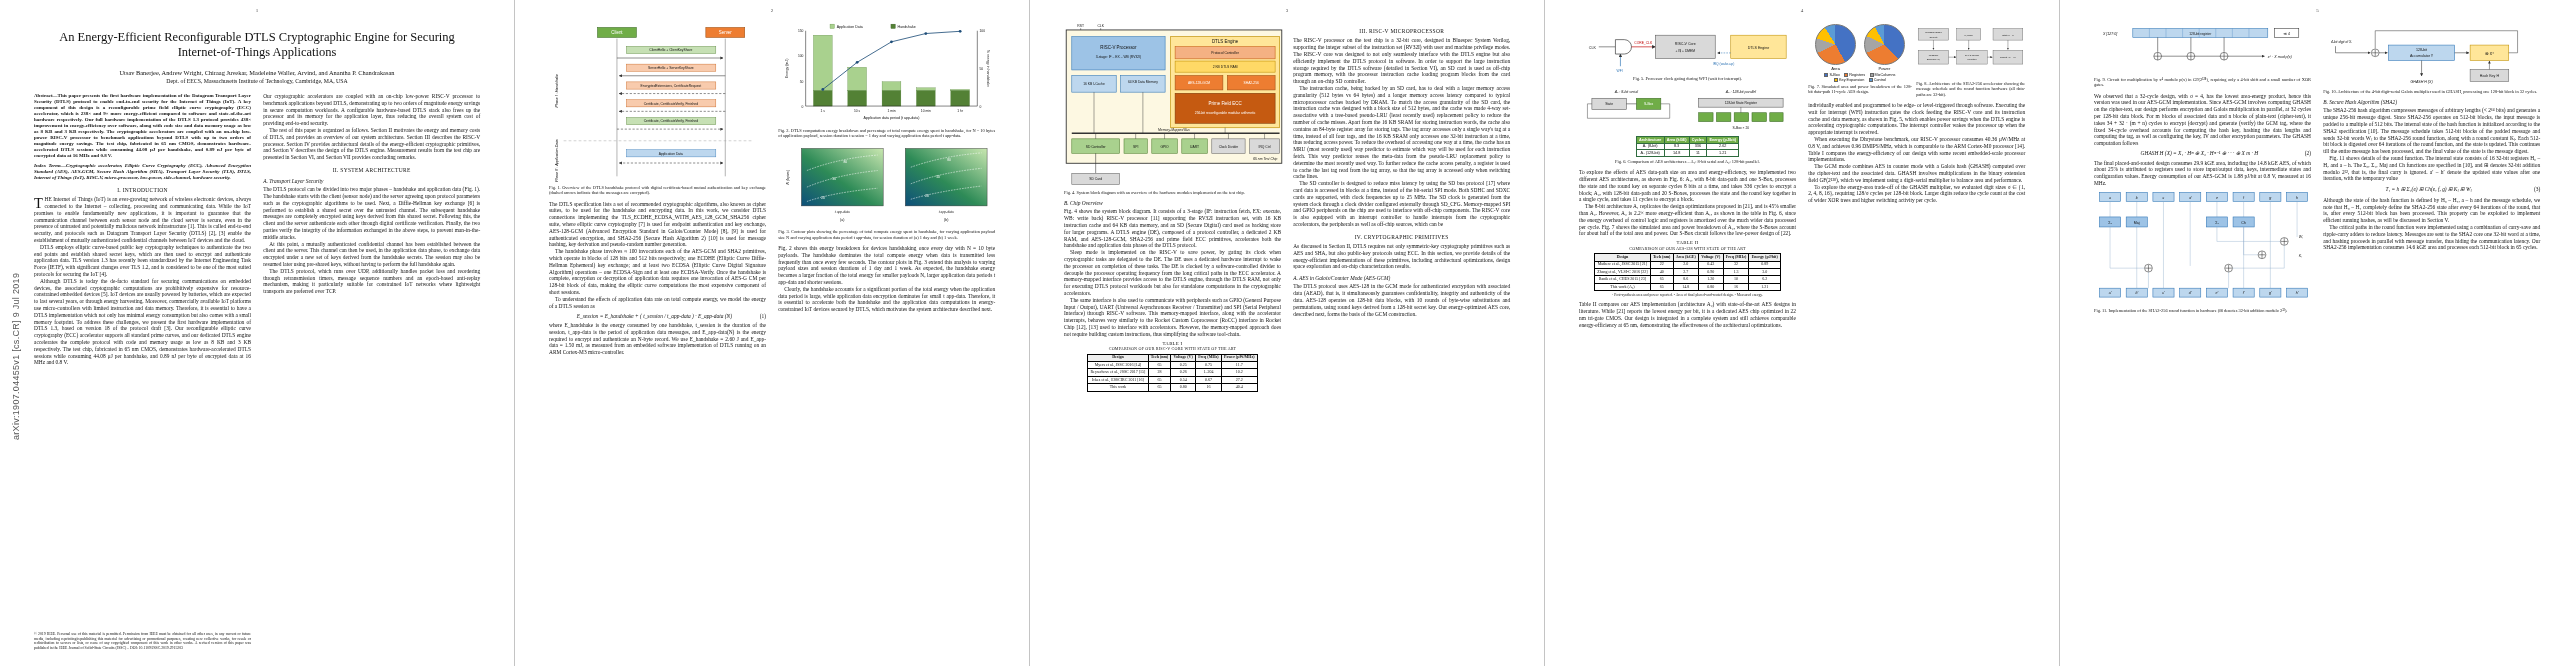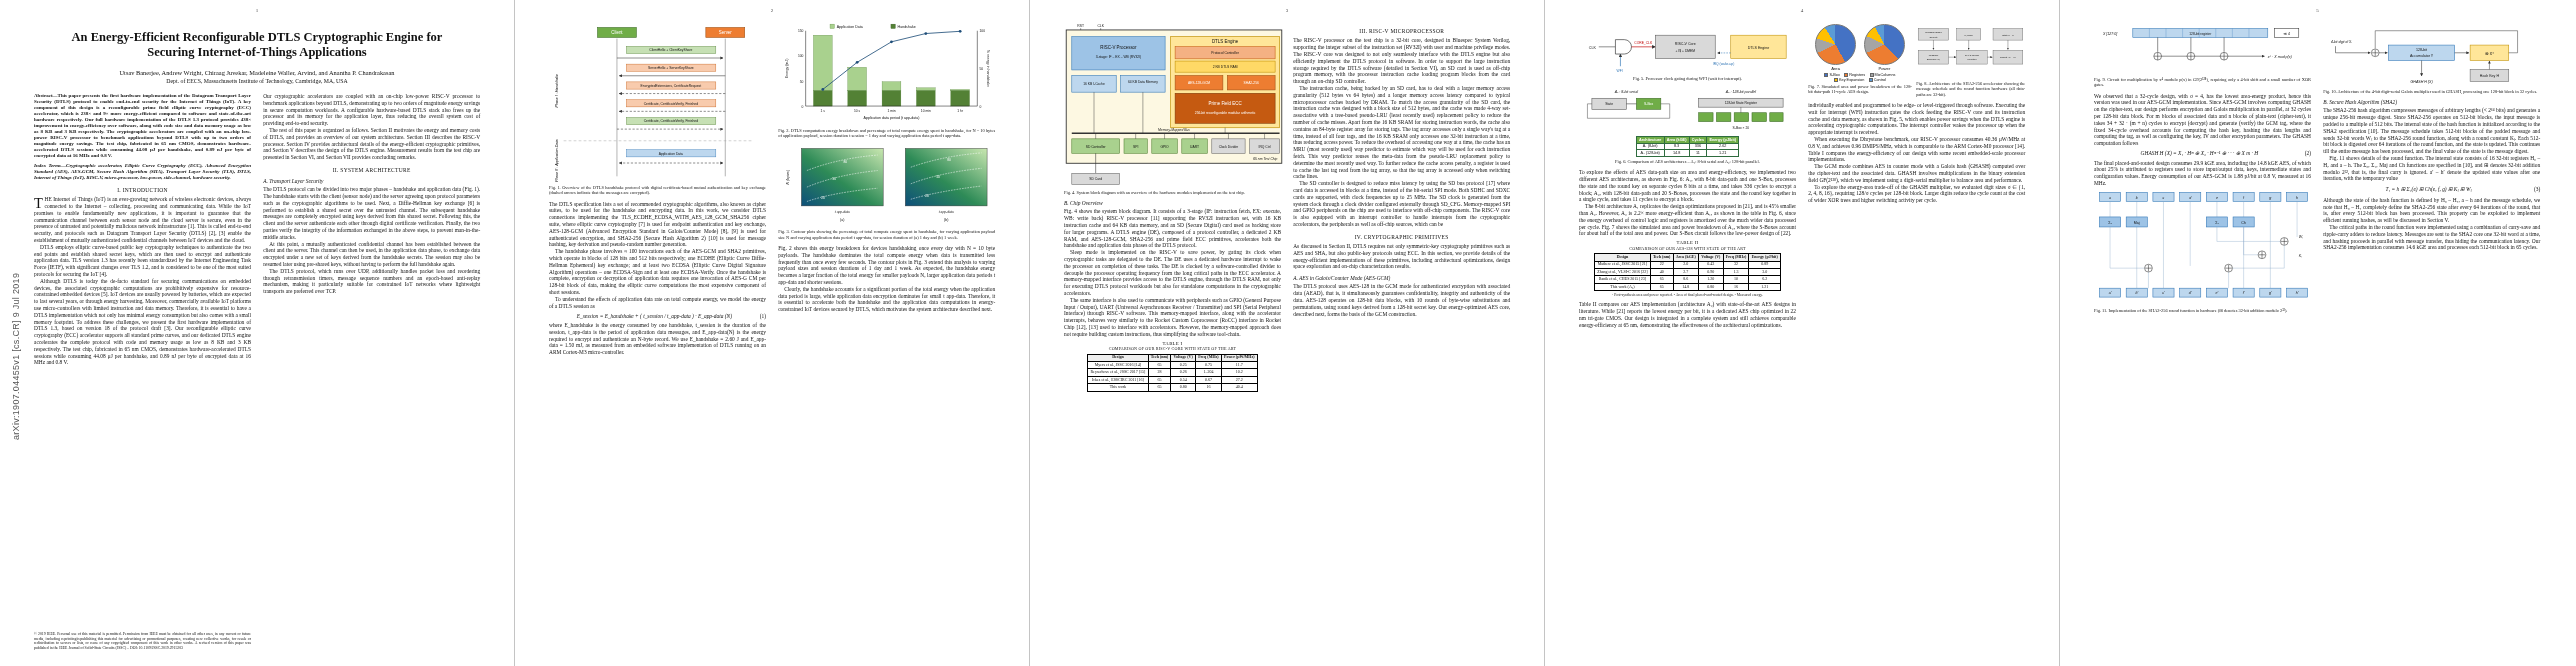--- a/index.html
+++ b/index.html
@@ -3,21 +3,21 @@
 <meta charset="utf-8">
 <style>
   *{margin:0;padding:0;box-sizing:border-box;}
   html,body{background:#ffffff;}
   body{font-family:"Liberation Serif",serif;color:#111;}
   .canvas{width:2576px;height:667px;display:flex;background:#fff;}
   .page{position:relative;width:515px;height:667px;background:#fff;border-right:0.6px solid #c4c4c4;padding:22px 34px 15.6px 34px;overflow:hidden;flex:0 0 515px;}
   .page:last-child{border-right:none;}
   .pageno{position:absolute;top:7.8px;left:50%;transform:translateX(-50%);font-size:5px;color:#444;}
   .titleblock{margin:7.8px 16.7px 9px 16.7px;}
-  .title{font-size:12.5px;font-weight:bold;line-height:15.6px;text-align:center;margin-bottom:7.8px;}
+  .title{font-size:12.5px;font-weight:normal;line-height:15.6px;text-align:center;margin-bottom:7.8px;}
   .authors{font-size:6.4px;text-align:center;margin-bottom:2.2px;}
   .affil{font-size:5.8px;text-align:center;margin-bottom:3.3px;}
   .cols{display:flex;gap:12.2px;}
   .col{width:217px;flex:0 0 217px;}
   .p{font-size:5.4px;line-height:6.8px;text-align:justify;text-indent:6.1px;}
   .nofirst{text-indent:0;}
   .abstract{font-size:5px;font-weight:bold;line-height:6px;text-align:justify;margin-bottom:3.9px;}
   .iterms{font-style:italic;}
   .sec{font-size:5.5px;font-weight:normal;text-align:center;letter-spacing:0.3px;margin:6.1px 0 3.3px 0;}
   .subsec{font-size:5.4px;font-weight:normal;font-style:italic;margin:5px 0 2.2px 0;}

